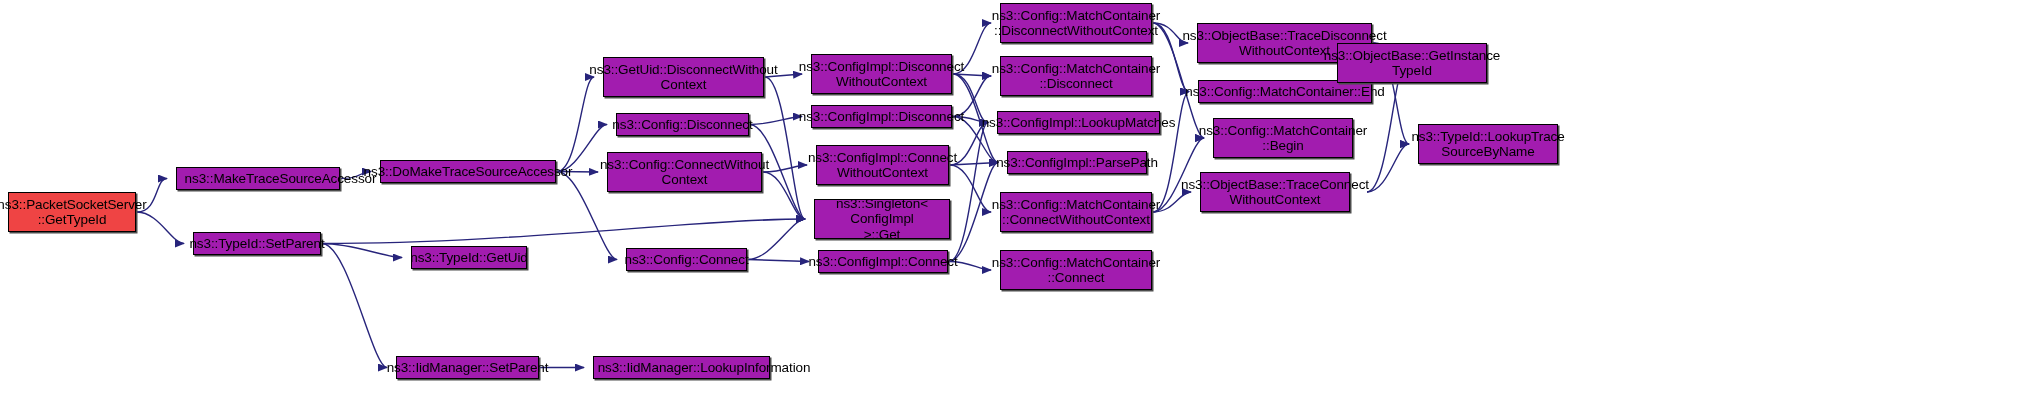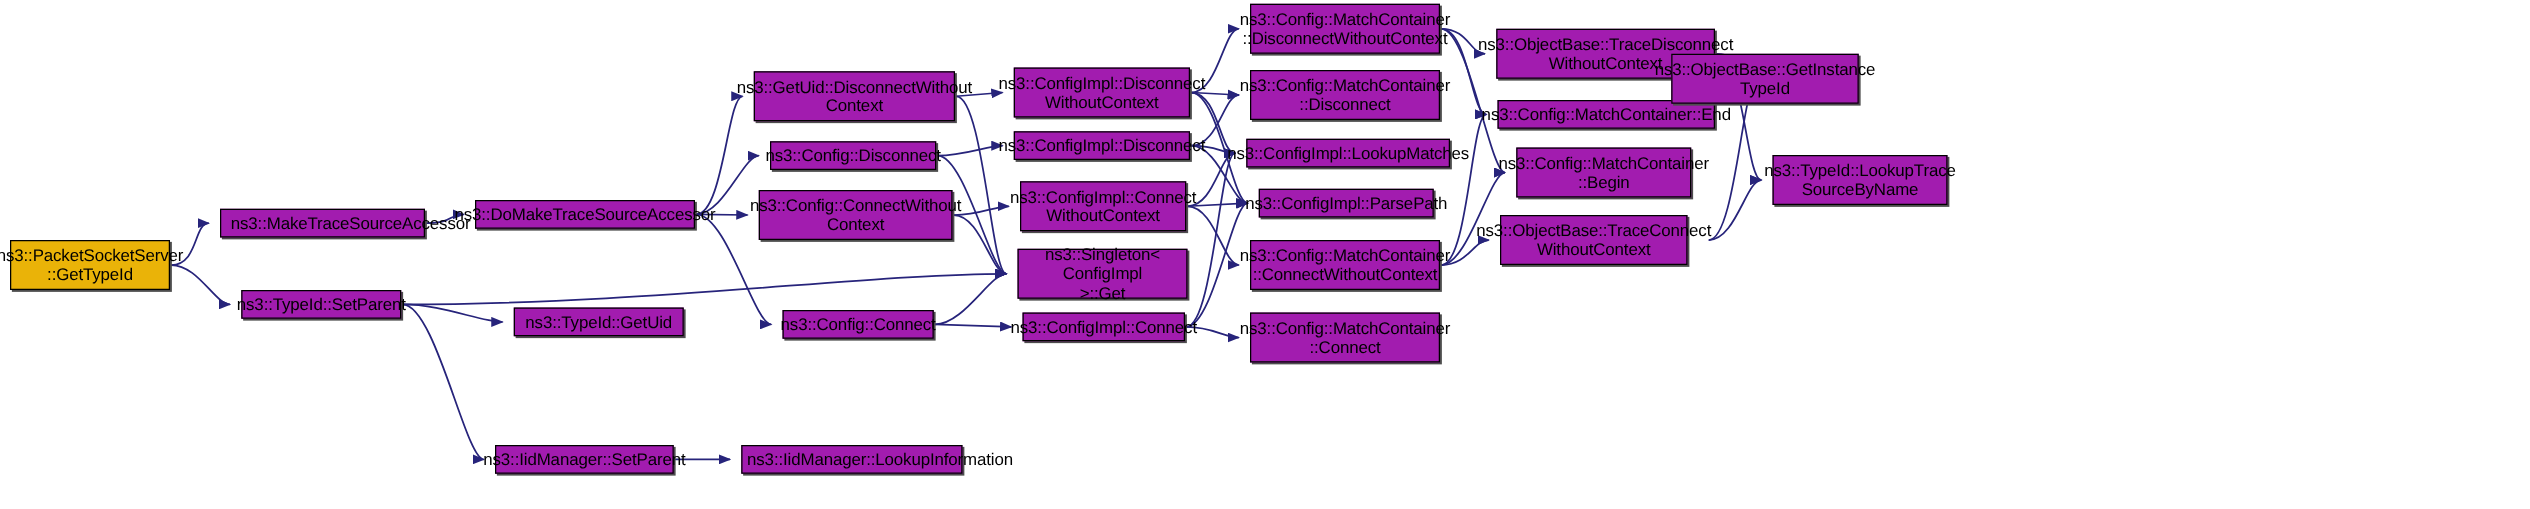--- a/index.html
+++ b/index.html
@@ -34,21 +34,21 @@
     box-shadow: 1.5px 1.5px 0 0 #4d4d4d;
     background: #a21caf;
     color: #000000;
     font-size: 13.5px;
     line-height: 15.5px;
     letter-spacing: -0.1px;
     white-space: pre-line;
     padding: 0 3px;
   }
   .node.root {
-    background: #eab308;
+    background: #ef4444;
     border-color: #000000;
   }
 </style>
 </head>
 <body>
 
 <div id="graph">
   <svg id="edges" viewBox="0 0 2024 407">
     <defs>
       <marker id="arrow" markerWidth="10" markerHeight="8" refX="9" refY="4" orient="auto" markerUnits="userSpaceOnUse">
@@ -99,21 +99,21 @@
         <path d="M1367,192 C1388.6,192 1394,63 1406,63" fill="none" stroke="#27247b" stroke-width="1.4" marker-end="url(#arrow)"></path>
         <path d="M1367,192 C1388.6,192 1397,144 1409,144" fill="none" stroke="#27247b" stroke-width="1.4" marker-end="url(#arrow)"></path>
       </g>
   </svg>
   <div id="node-layer">
       <div class="node root" style="left: 8px; top: 192px; width: 128px; height: 40px;">ns3::PacketSocketServer
 ::GetTypeId</div>
       <div class="node" style="left: 176px; top: 167px; width: 164px; height: 23px; padding-left: 48px;">ns3::MakeTraceSourceAccessor</div>
       <div class="node" style="left: 193px; top: 232px; width: 128px; height: 23px;">ns3::TypeId::SetParent</div>
       <div class="node" style="left: 380px; top: 160px; width: 176px; height: 23px;">ns3::DoMakeTraceSourceAccessor</div>
-      <div class="node" style="left: 411px; top: 246px; width: 136px; height: 23px;">ns3::TypeId::GetUid</div>
+      <div class="node" style="left: 411px; top: 246px; width: 116px; height: 23px;">ns3::TypeId::GetUid</div>
       <div class="node" style="left: 396px; top: 356px; width: 143px; height: 23px;">ns3::IidManager::SetParent</div>
       <div class="node" style="left: 603px; top: 57px; width: 161px; height: 40px;">ns3::GetUid::DisconnectWithout
 Context</div>
       <div class="node" style="left: 616px; top: 113px; width: 133px; height: 23px;">ns3::Config::Disconnect</div>
       <div class="node" style="left: 607px; top: 152px; width: 155px; height: 40px;">ns3::Config::ConnectWithout
 Context</div>
       <div class="node" style="left: 626px; top: 248px; width: 121px; height: 23px;">ns3::Config::Connect</div>
       <div class="node" style="left: 593px; top: 356px; width: 177px; height: 23px; padding-left: 48px;">ns3::IidManager::LookupInformation</div>
       <div class="node" style="left: 811px; top: 54px; width: 141px; height: 40px;">ns3::ConfigImpl::Disconnect
 WithoutContext</div>

